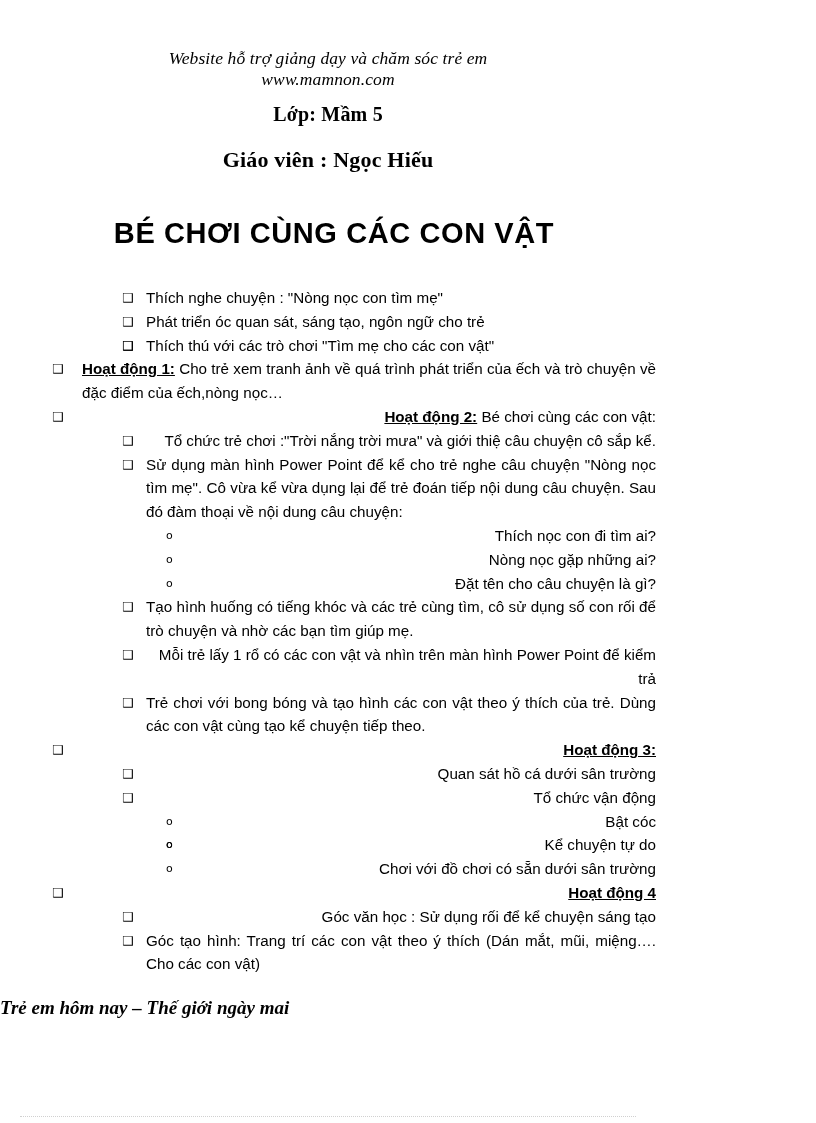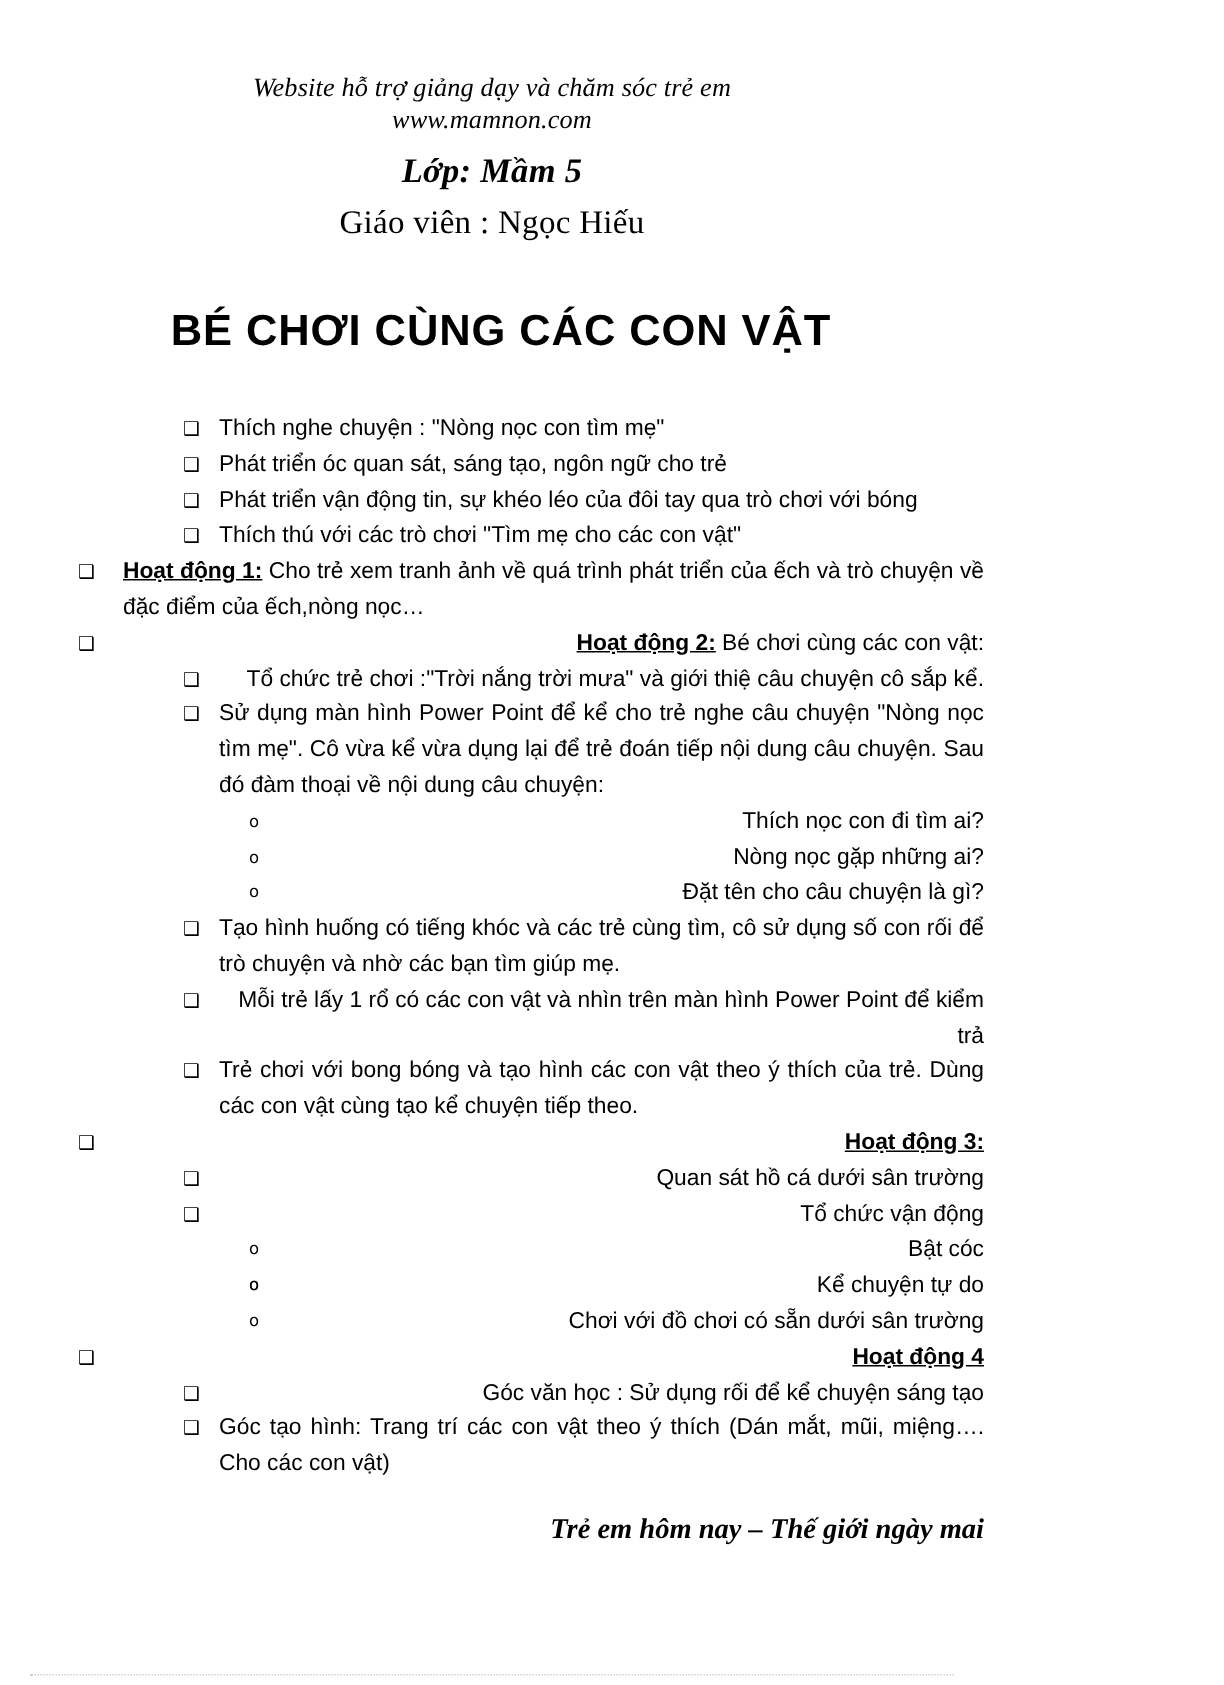--- a/index.html
+++ b/index.html
@@ -31,32 +31,31 @@
   .site-line {
     font-family: "Liberation Serif", serif;
     font-style: italic;
     font-size: 17.5px;
     line-height: 21px;
     letter-spacing: 0.1px;
   }
   .class-line {
     font-family: "Liberation Serif", serif;
     font-weight: bold;
-    font-size: 23px;
+    font-size: 20px;
     line-height: 30px;
     margin-top: 9px;
     letter-spacing: 0.2px;
-    font-style: italic;
   }
   .teacher-line {
     font-family: "Liberation Serif", serif;
-    font-weight: normal;
+    font-weight: bold;
     font-size: 22px;
     line-height: 30px;
-    margin-top: 4px;
+    margin-top: 16px;
     letter-spacing: 0.2px;
   }
 
   
   .doc-title {
     text-align: center;
     font-family: "Liberation Sans", sans-serif;
     font-weight: bold;
     font-size: 29px;
     line-height: 34px;
@@ -116,21 +115,21 @@
 
   .act-label {
     font-weight: bold;
     text-decoration: underline;
   }
 
   .nojustify .txt { text-align: right; }
 
   
   .doc-footer {
-    text-align: right;
+    text-align: left;
     font-family: "Liberation Serif", serif;
     font-weight: bold;
     font-style: italic;
     font-size: 19px;
     line-height: 24px;
     margin-top: 20px;
   }
 
   .bottom-rule {
     position: absolute;
@@ -161,21 +160,20 @@
       <div class="row lvl2">
         <span class="marker">❑</span>
         <span class="txt">Thích nghe chuyện : "Nòng nọc con tìm mẹ"</span>
       </div>
       <div class="row lvl2">
         <span class="marker">❑</span>
         <span class="txt">Phát triển óc quan sát, sáng tạo, ngôn ngữ cho trẻ</span>
       </div>
       <div class="row lvl2">
         <span class="marker">❑</span>
-        <span class="txt">Phát triển vận động tin, sự khéo léo  của đôi tay qua trò chơi với bóng</span>
       </div>
       <div class="row lvl2">
         <span class="marker">❑</span>
         <span class="txt">Thích thú với các trò chơi "Tìm mẹ cho các con vật"</span>
       </div>
     </div>
 
     <div class="row lvl1">
       <span class="marker">❑</span>
       <span class="txt"><span class="act-label">Hoạt động 1:</span><span> Cho trẻ xem tranh ảnh về quá trình phát triển của ếch và trò chuyện về đặc điểm của ếch,nòng nọc…</span></span>

